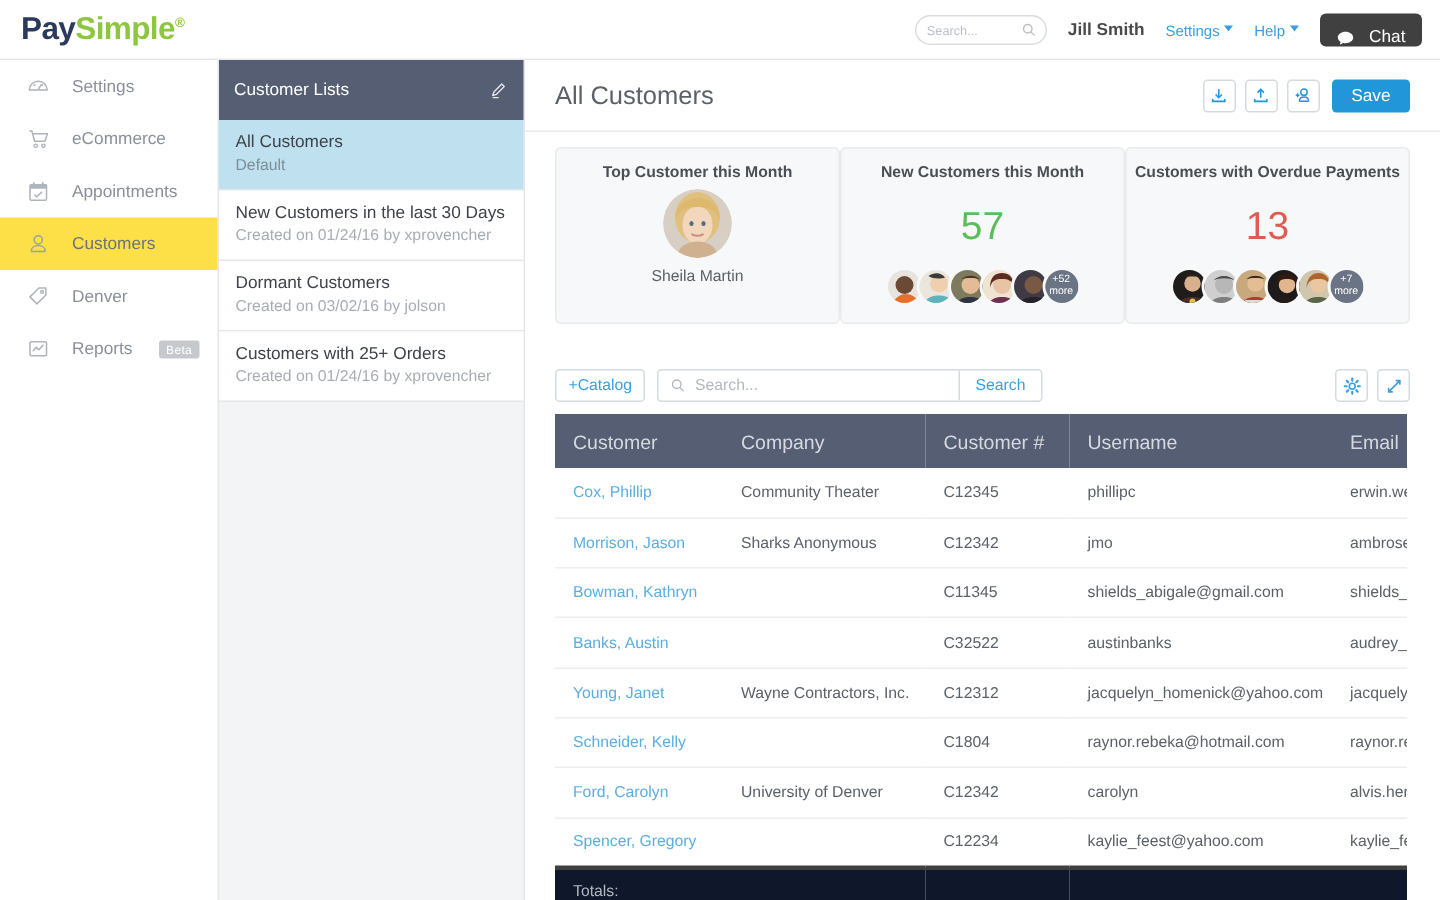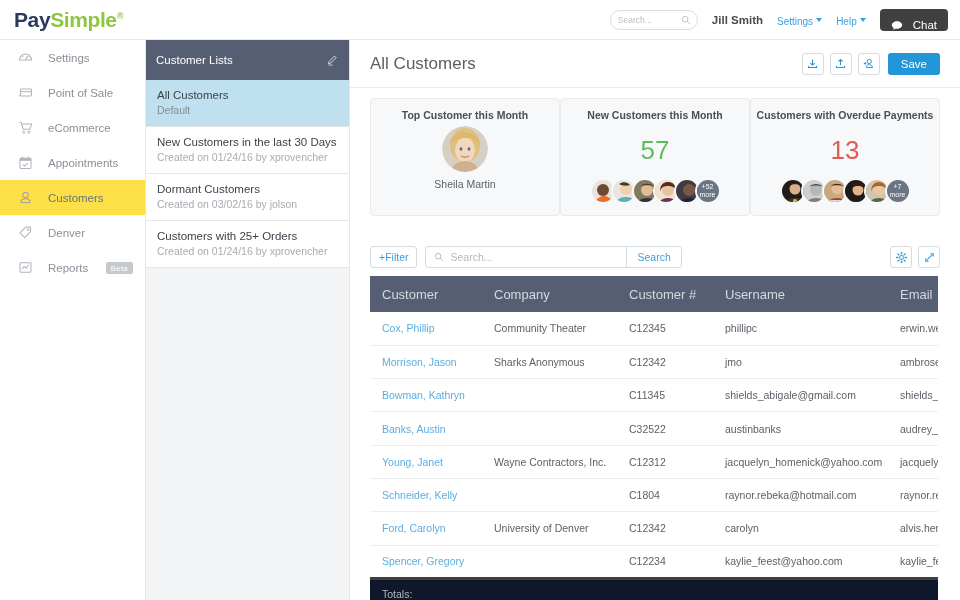--- a/index.html
+++ b/index.html
@@ -192,30 +192,20 @@
       <svg viewBox="0 0 20 20" width="17" height="17">
           <path d="M3 13a7 7 0 0 1 14 0z" fill="none" stroke="#aeb4bc" stroke-width="1.2"></path>
           <line x1="10" y1="12.5" x2="12.5" y2="8.5" stroke="#aeb4bc" stroke-width="1.2"></line>
           <circle cx="7" cy="9" r="0.8" fill="#aeb4bc"></circle>
           <circle cx="13" cy="9" r="0.8" fill="#aeb4bc"></circle>
         </svg>
     </span>
     <span class="navlabel">Settings</span>
   </div>
 
-  <div class="navitem">
-    <span class="navicon">
-      <svg viewBox="0 0 20 20" width="17" height="17">
-          <rect x="4" y="6" width="13" height="8" rx="1" fill="none" stroke="#aeb4bc" stroke-width="1.2"></rect>
-          <line x1="4" y1="9" x2="17" y2="9" stroke="#aeb4bc" stroke-width="1.2"></line>
-          <line x1="2" y1="14" x2="4" y2="14" stroke="#aeb4bc" stroke-width="1.2"></line>
-        </svg>
-    </span>
-    <span class="navlabel">Point of Sale</span>
-  </div>
 
   <div class="navitem">
     <span class="navicon">
       <svg viewBox="0 0 20 20" width="17" height="17">
           <path d="M3 4h2l2.2 8h8l2-6H6" fill="none" stroke="#aeb4bc" stroke-width="1.2" stroke-linejoin="round"></path>
           <circle cx="8" cy="15.5" r="1.3" fill="none" stroke="#aeb4bc" stroke-width="1.1"></circle>
           <circle cx="14" cy="15.5" r="1.3" fill="none" stroke="#aeb4bc" stroke-width="1.1"></circle>
         </svg>
     </span>
     <span class="navlabel">eCommerce</span>
@@ -460,21 +450,21 @@
           <div class="more">
             <span>+7</span>
             <span>more</span>
           </div>
         </div>
       </div>
     </div>
   </div>
 
   <div class="toolbar">
-    <div class="filterbtn">+Filter</div>
+    <div class="filterbtn">+Catalog</div>
     <div class="searchwrap">
       <div class="inner">
         <span>
           <svg viewBox="0 0 12 12" width="10" height="10">
               <circle cx="5" cy="5" r="3.4" fill="none" stroke="#b2b8bf" stroke-width="1.1"></circle>
               <line x1="7.5" y1="7.5" x2="10.5" y2="10.5" stroke="#b2b8bf" stroke-width="1.1"></line>
             </svg>
         </span>
         <span class="ph">Search...</span>
       </div>

